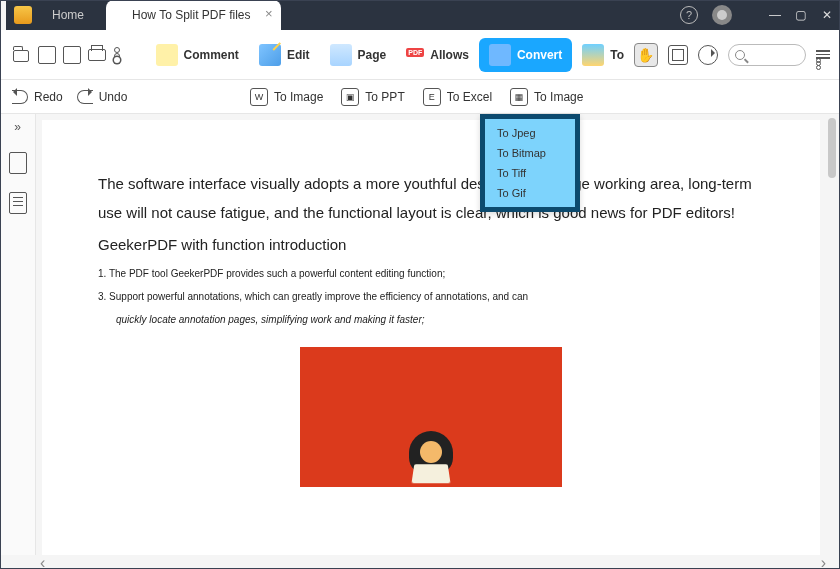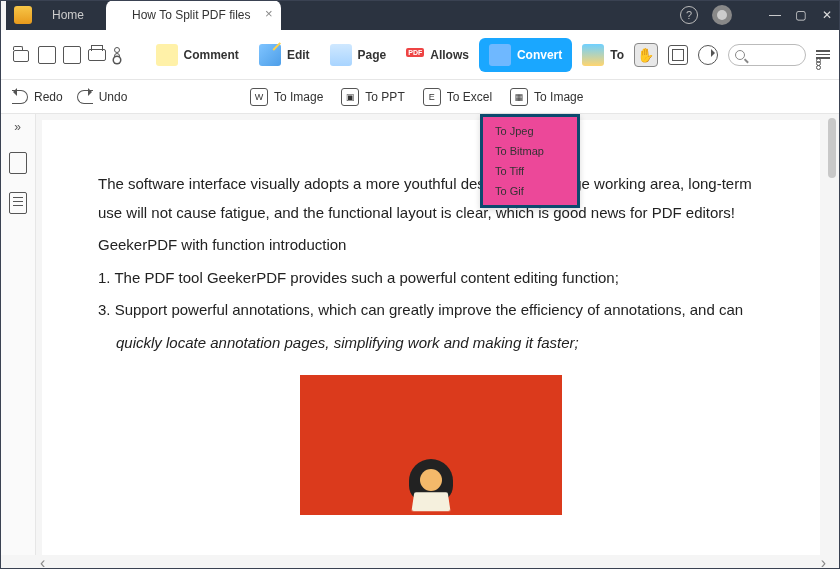--- a/index.html
+++ b/index.html
@@ -63,35 +63,35 @@
   .subbar{ height:34px; background:#fff; display:flex; align-items:center; padding:0 12px; gap:14px; border-bottom:1px solid #e6e6e6; font-size:12px; color:#333;}
   .sb-btn{display:flex;align-items:center;gap:6px;cursor:pointer;}
   .sb-ic{width:18px;height:18px;border:1.5px solid #555;border-radius:3px;display:flex;align-items:center;justify-content:center;font-size:9px;}
   .redo-ic{width:16px;height:14px;border:1.5px solid #555;border-radius:0 8px 8px 0;border-left:none;position:relative;}
   .redo-ic::after{content:"";position:absolute;left:-3px;top:-3px;border:4px solid transparent;border-right-color:#555;}
   .undo-ic{width:16px;height:14px;border:1.5px solid #555;border-radius:8px 0 0 8px;border-right:none;position:relative;}
   .undo-ic::after{content:"";position:absolute;right:-3px;top:-3px;border:4px solid transparent;border-left-color:#555;}
   .subbar .center{position:absolute;left:250px;display:flex;gap:18px;align-items:center;}
 
   
-  .dropdown{ position:absolute; left:480px; top:114px; width:100px; background:#ec4899; border:3px solid #0c4a6e; box-shadow:0 2px 6px rgba(0,0,0,.15); z-index:10; font-size:11px; padding:4px 0;}
+  .dropdown{ position:absolute; left:480px; top:114px; width:100px; background:#7dd3fc; border:5px solid #0c4a6e; box-shadow:0 2px 6px rgba(0,0,0,.15); z-index:10; font-size:11px; padding:4px 0;}
   .dropdown .dd-item{ padding:4px 12px; cursor:pointer; color:#333;}
 
   
   .leftrail{ position:absolute; left:0; top:114px; width:36px; bottom:14px; background:#fafafa; border-right:1px solid #e6e6e6; display:flex; flex-direction:column; align-items:center; padding-top:6px; gap:18px;}
   .rail-expand{font-size:12px;color:#555;}
   .rail-ic{width:18px;height:22px;border:1.5px solid #555;border-radius:2px;}
   .rail-ic2{width:18px;height:22px;border:1.5px solid #555;border-radius:2px;position:relative;}
   .rail-ic2::after{content:"";position:absolute;left:3px;top:4px;right:3px;height:1px;background:#555;box-shadow:0 4px 0 #555,0 8px 0 #555;}
 
   
   .docwrap{ position:absolute; left:36px; right:14px; top:114px; bottom:14px; background:#f5f5f5; overflow:hidden;}
   .page{ position:absolute; left:6px; right:6px; top:6px; bottom:0; background:#fff; padding:50px 56px 0 56px; overflow:hidden;}
   .page p{ font-size:15px; color:#222; line-height:1.9; margin-bottom:4px;}
-  .page .li{ font-size:15px; color:#222; line-height:1.9; margin-bottom:4px;}
+  .page .li{ font-size:10px; color:#222; line-height:1.9; margin-bottom:4px;}
   .page .li.indent{padding-left:18px;font-style:italic;}
   .graphic{ width:262px; height:140px; background:#db3a1c; margin:18px auto 0 auto; display:flex; align-items:flex-end; justify-content:center; padding-bottom:0;}
   .person{position:relative;width:60px;height:60px;}
   .person .hood{width:44px;height:44px;background:#222;border-radius:50% 50% 40% 40%;position:absolute;left:8px;top:4px;}
   .person .face{width:22px;height:22px;background:#f4b96a;border-radius:50%;position:absolute;left:19px;top:14px;}
   .person .laptop{width:36px;height:20px;background:#f5f0dd;position:absolute;left:12px;top:36px;transform:perspective(40px) rotateX(18deg);border-radius:2px;}
 
   
   .vscroll{position:absolute;right:2px;top:118px;bottom:18px;width:10px;}
   .vscroll .thumb{position:absolute;top:0;width:8px;height:60px;background:#c8c8c8;border-radius:4px;}

